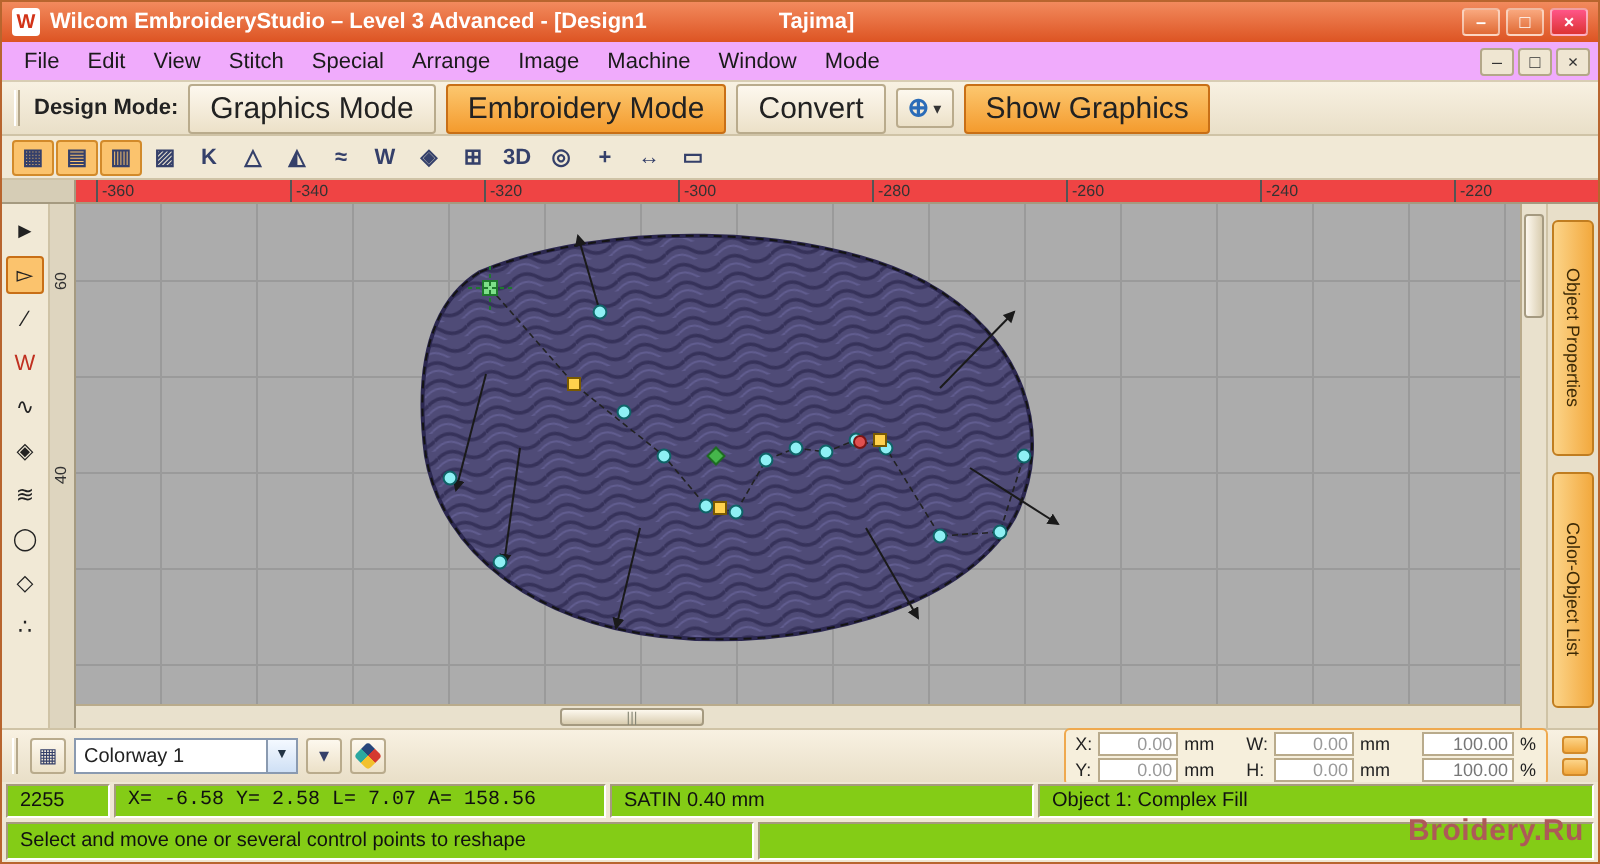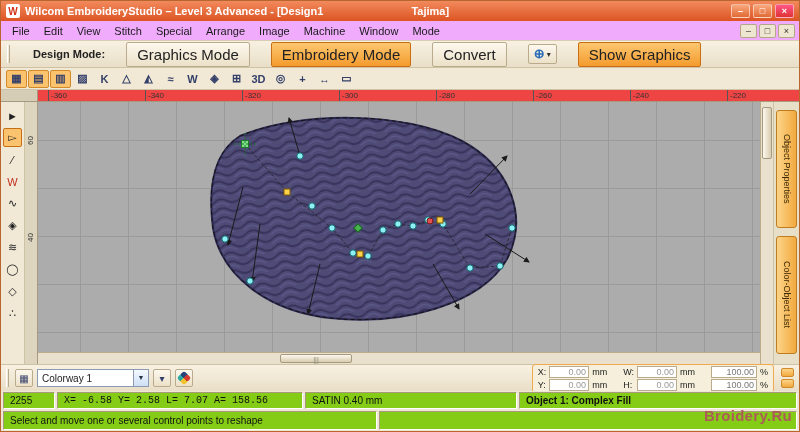--- a/index.html
+++ b/index.html
@@ -4,34 +4,34 @@
 <style>
   html,body{margin:0;padding:0;background:#888;}
   *{box-sizing:border-box;}
   .app{width:800px;height:432px;position:relative;display:flex;flex-direction:column;
        background:#f1e9d6;border:1px solid #b8652e;font-family:"Liberation Sans",sans-serif;overflow:hidden;}
   
   .titlebar{height:20px;flex:0 0 20px;background:linear-gradient(#f28a5d,#dd5423);display:flex;align-items:center;
             padding:0 5px;gap:5px;color:#fff;font-size:11px;font-weight:bold;}
   .logo{width:14px;height:14px;background:#fff;color:#d23318;font-size:10px;font-weight:bold;
         display:flex;align-items:center;justify-content:center;border-radius:2px;flex:0 0 auto;}
-  .machine{margin-left:83px;}
+  .machine{margin-left:61px;}
   .title-buttons{margin-left:auto;display:flex;gap:3px;}
   .tbtn{width:19px;height:14px;background:linear-gradient(#f9a87e,#e06a35);border:1px solid #ffffff88;
         color:#fff;font-size:9px;line-height:12px;text-align:center;border-radius:2px;}
   .tbtn.close{background:linear-gradient(#f58,#d33);}
   
   .menubar{height:20px;flex:0 0 20px;display:flex;align-items:center;background:#f0abfc;
            border-bottom:1px solid #d8cdb4;padding:0 4px;font-size:11px;color:#1a1a1a;}
   .menu-item{padding:2px 7px;cursor:default;}
   .mdi{margin-left:auto;display:flex;gap:2px;}
   .mdi span{width:17px;height:14px;border:1px solid #b3a788;background:#efe6d2;font-size:9px;
             text-align:center;line-height:12px;color:#333;border-radius:2px;}
   
-  .modebar{height:27px;flex:0 0 27px;display:flex;align-items:center;gap:21px;padding:0 6px;
+  .modebar{height:27px;flex:0 0 27px;display:flex;align-items:center;gap:5px;padding:0 6px;
            background:linear-gradient(#f8f1e2,#e9dfc8);border-bottom:1px solid #cfc3a6;}
   .grip{width:3px;height:18px;border-left:1px solid #fff;border-right:1px solid #b5a88c;margin-right:2px;}
   .mode-label{font-weight:bold;font-size:11px;color:#222;}
   .mode-btn{font-size:15px;padding:3px 10px;background:linear-gradient(#fdf8ee,#ece1c8);
             border:1px solid #b9ab8c;border-radius:2px;color:#222;font-family:inherit;}
   .mode-btn.active{background:linear-gradient(#fcc76f,#f49b2e);border-color:#c86f16;}
   .globe-btn{display:flex;align-items:center;gap:2px;padding:2px 5px;border:1px solid #b9ab8c;
              background:linear-gradient(#fdf8ee,#ece1c8);border-radius:2px;font-size:13px;}
   .globe{color:#2b6cb8;font-weight:bold;line-height:14px;}
   .dd{font-size:8px;color:#333;}
@@ -96,21 +96,21 @@
   .cw-end{display:flex;flex-direction:column;gap:2px;margin-left:3px;}
   .cw-end span{width:13px;height:9px;border:1px solid #d28a2a;background:linear-gradient(#fcd489,#f2a93e);border-radius:2px;}
   
   .statusrow{height:19px;flex:0 0 19px;display:flex;gap:2px;padding:1px 2px;background:#efe7d4;
              font-size:10px;color:#111;}
   .scell{border:1px solid;border-color:#a69a7e #ffffff #ffffff #a69a7e;background:#84cc16;display:flex;
          align-items:center;padding:0 6px;white-space:nowrap;overflow:hidden;}
   .w1{width:52px;flex:0 0 52px;}
   .w2{width:246px;flex:0 0 246px;font-family:Liberation Mono, monospace;}
   .w3{width:212px;flex:0 0 212px;}
-  .wf{flex:1;font-weight:bold;}
+  .wf{flex:1;}
   .hintrow{height:21px;flex:0 0 21px;display:flex;gap:2px;padding:1px 2px;background:#efe7d4;font-size:10px;color:#111;}
   .h1{width:374px;flex:0 0 374px;}
   .h2{width:142px;flex:0 0 142px;}
   .watermark{position:absolute;right:7px;bottom:7px;font-size:15px;font-weight:bold;color:#ad5a58;
              letter-spacing:0.3px;}
 </style>
 </head>
 <body>
 
 <div class="app">

